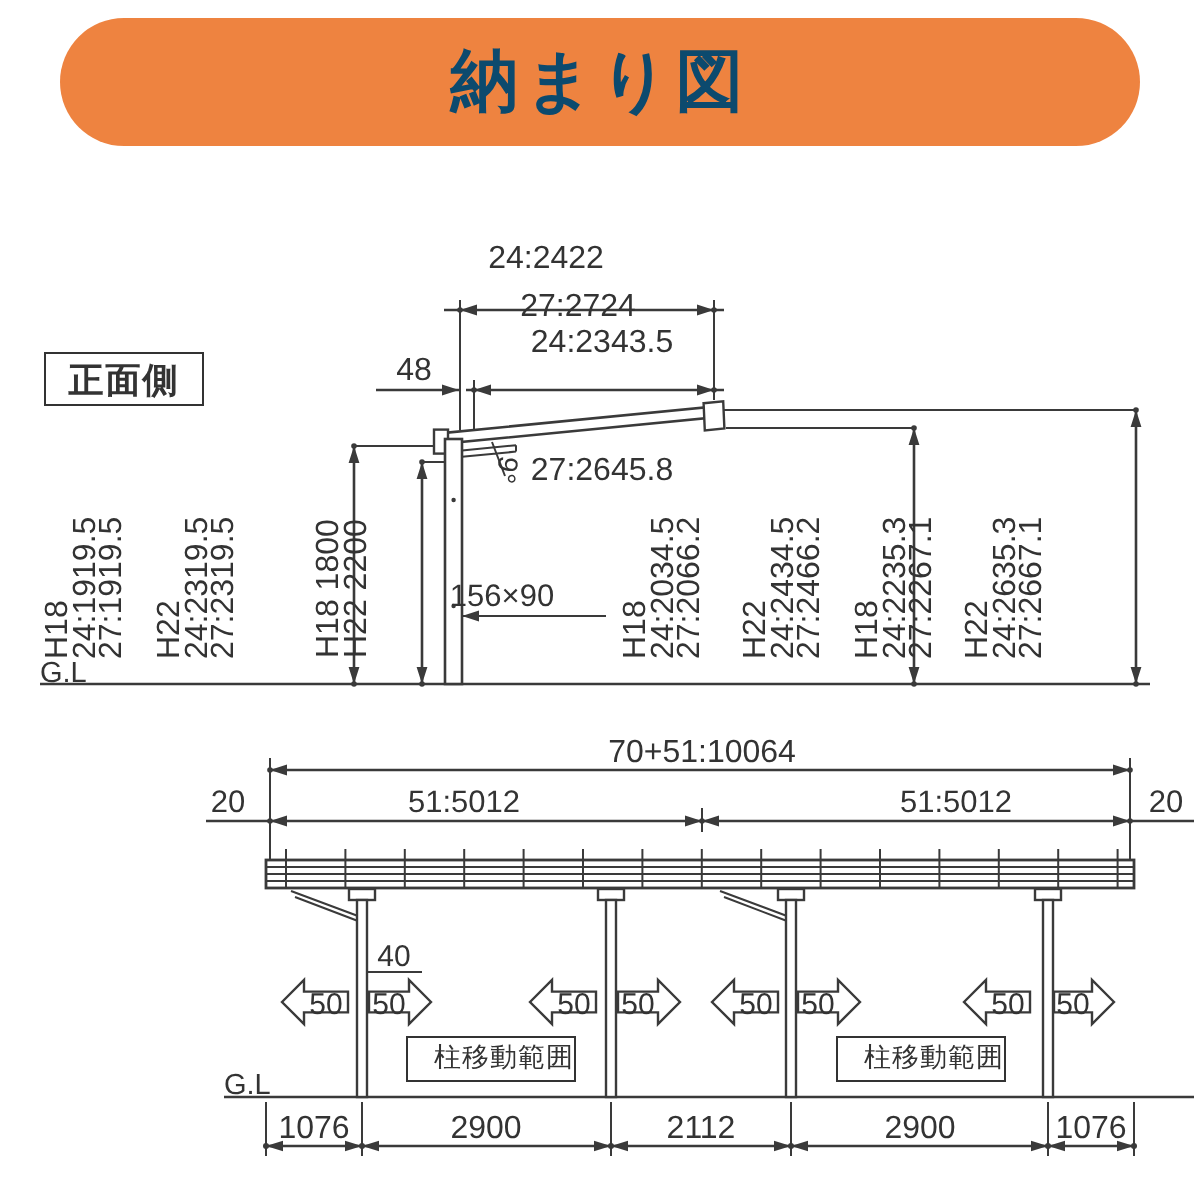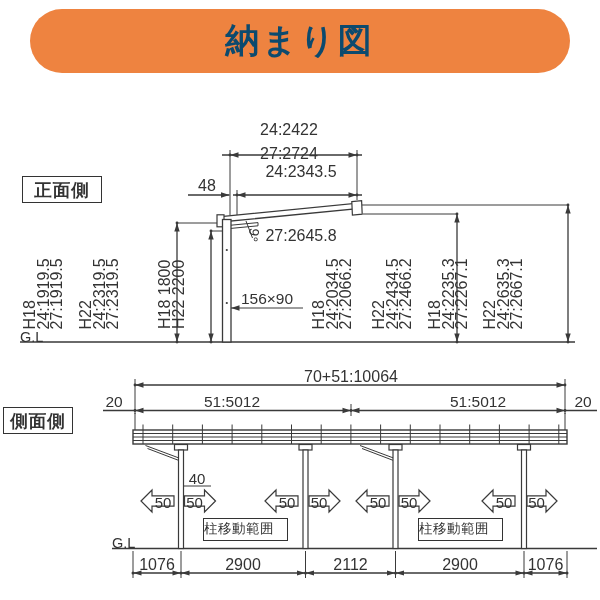--- a/index.html
+++ b/index.html
@@ -11,21 +11,21 @@
   svg.draw{position:absolute;left:0;top:0;width:600px;height:600px;}
   .txt{position:absolute;white-space:nowrap;color:#333;}
   .c{transform:translateX(-50%);}
   .t16{font-size:16px;}
   .t15{font-size:15px;}
   .t155{font-size:15.5px;}
   .t14{font-size:14.5px;}
   .boxlabel{position:absolute;border:1.8px solid #333;display:flex;align-items:center;
             justify-content:center;font-size:17.5px;font-weight:600;letter-spacing:1px;background:#fff;margin-top:36px;}
   .movebox{position:absolute;border:1.4px solid #333;display:flex;align-items:center;
-           justify-content:flex-start;font-size:13.5px;background:#fff;letter-spacing:0.5px;}
+           justify-content:flex-end;font-size:13.5px;background:#fff;letter-spacing:0.5px;}
   .vgroup{position:absolute;transform-origin:0 100%;transform:rotate(-90deg);
           font-size:16px;line-height:13.5px;}
   .vgroup span{display:block;white-space:nowrap;}
   .rot9{position:absolute;font-size:14px;transform:rotate(100deg);white-space:nowrap;}
 </style>
 </head>
 <body>
 
 <div class="page">
 
@@ -146,27 +146,27 @@
           <circle cx="524" cy="573" r="1.5"></circle>
           <circle cx="567" cy="573" r="1.5"></circle>
       </g>
     </g>
   </svg>
 
   <div class="boxlabel" style="left:22px;top:140px;width:78px;height:25px;">
     <span>正面側</span>
   </div>
 
-  <span class="txt c t16" style="left:289px;top:121px;">24:2422</span>
+  <span class="txt c t16" style="left:273px;top:121px;">24:2422</span>
   <span class="txt c t16" style="left:289px;top:145px;">27:2724</span>
   <span class="txt c t16" style="left:301px;top:163px;">24:2343.5</span>
   <span class="txt c t16" style="left:301px;top:179px;margin-top:48px;">27:2645.8</span>
   <span class="txt c t16" style="left:207px;top:177px;">48</span>
   <span class="rot9" style="left:247px;top:227px;">9°</span>
-  <span class="txt c t155" style="left:267px;top:290px;">156×90</span>
+  <span class="txt c t155" style="left:251px;top:290px;">156×90</span>
   <span class="txt t14" style="left:20px;top:329px;">G.L</span>
 
   <div class="vgroup" style="left:63px;top:288.5px;">
     <span>H18</span>
     <span>24:1919.5</span>
     <span>27:1919.5</span>
   </div>
   <div class="vgroup" style="left:119px;top:288.5px;">
     <span>H22</span>
     <span>24:2319.5</span>
@@ -190,23 +190,20 @@
     <span>H18</span>
     <span>24:2235.3</span>
     <span>27:2267.1</span>
   </div>
   <div class="vgroup" style="left:523px;top:288.5px;">
     <span>H22</span>
     <span>24:2635.3</span>
     <span>27:2667.1</span>
   </div>
 
-  <div class="boxlabel" style="left:3px;top:371px;width:68px;height:25px;">
-    <span>側面側</span>
-  </div>
 
   <span class="txt c t16" style="left:351px;top:368px;">70+51:10064</span>
   <span class="txt c t155" style="left:232px;top:393px;">51:5012</span>
   <span class="txt c t155" style="left:478px;top:393px;">51:5012</span>
   <span class="txt c t155" style="left:114px;top:393px;">20</span>
   <span class="txt c t155" style="left:583px;top:393px;">20</span>
   <span class="txt c t15" style="left:197px;top:470px;">40</span>
 
   <span class="txt c t15" style="left:163px;top:493.5px;">50</span>
   <span class="txt c t15" style="left:194.5px;top:493.5px;">50</span>

